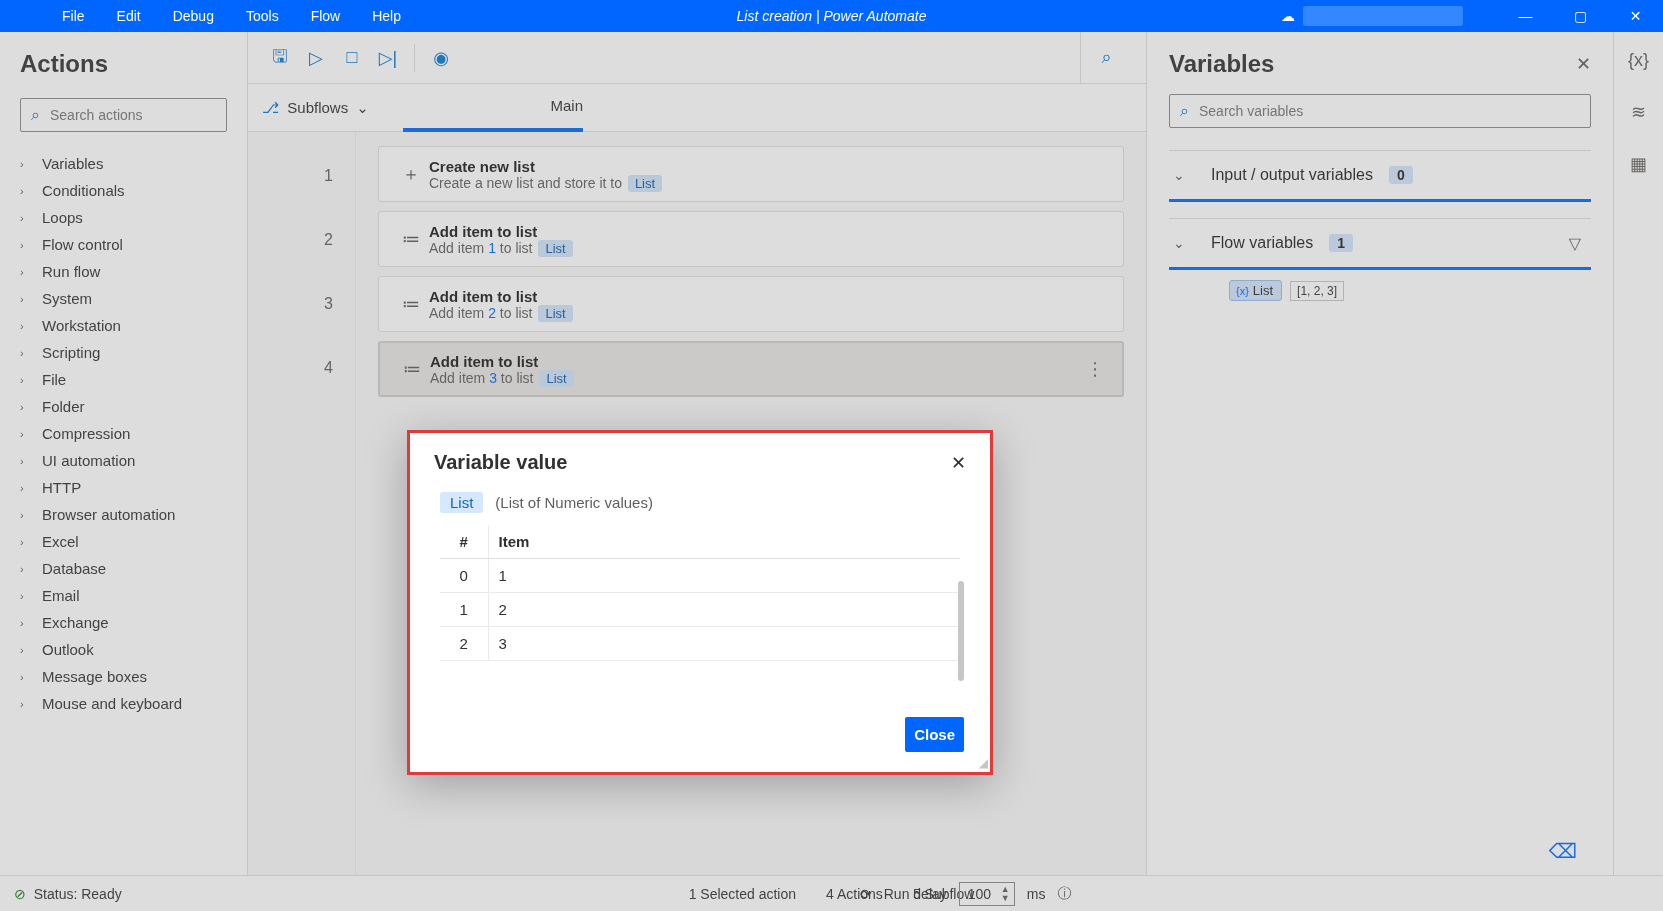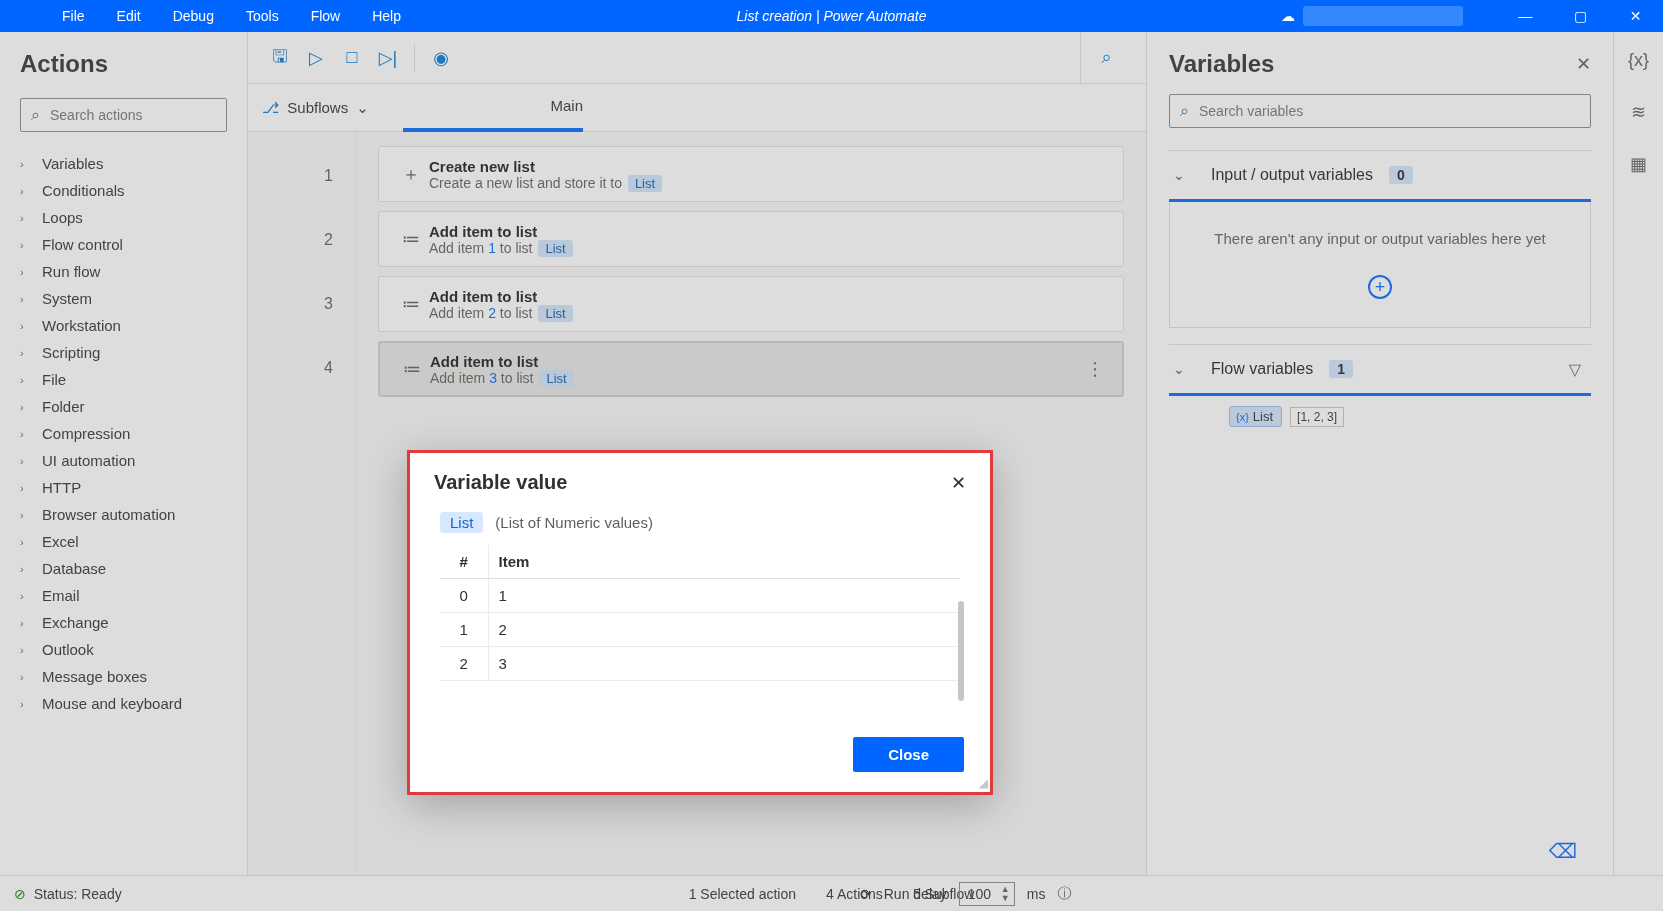--- a/index.html
+++ b/index.html
@@ -266,21 +266,21 @@
   }
   .spin-arrows { font-size: 9px; line-height: 9px; color:#605e5c; display:flex; flex-direction:column; }
   
   .overlay {
     position:absolute; inset: 32px 0 0 0;
     background: rgba(120,120,120,0.25);
     pointer-events:none;
   }
   .dialog {
     position: absolute;
-    left: 407px; top: 450px;
+    left: 407px; top: 430px;
     width: 586px; height: 345px;
     background:#fff;
     border: 3px solid #e03a3a;
     box-shadow: 0 10px 40px rgba(0,0,0,.25);
     z-index: 5;
     display:flex; flex-direction:column;
     pointer-events:auto;
   }
   .dlg-head {
     display:flex; align-items:center; justify-content:space-between;
@@ -309,21 +309,21 @@
   .dlg-table th { font-weight:600; color:#323130; border-bottom: 1px solid #e1dfdd;}
   .dlg-table .col-idx { width: 48px; color:#323130; border-right:1px solid #edebe9; text-align:center;}
   .dlg-scroll {
     position:absolute; right: 26px; top: 148px; width: 6px; height: 100px;
     background:#c8c6c4; border-radius:3px;
   }
   .dlg-footer {
     margin-top:auto; padding: 14px 26px 20px 26px; display:flex; justify-content:flex-end;
   }
   .dlg-footer button {
-    background:#0066ff; color:#fff; border:none; padding: 9px 35px; font-size: 15px; font-weight:600; border-radius:2px;
+    background:#0066ff; color:#fff; border:none; padding: 9px 9px; font-size: 15px; font-weight:600; border-radius:2px;
   }
   .dlg-resize {
     position:absolute; right:2px; bottom:2px; font-size:12px; color:#c8c6c4;
   }
   .search-ic { color:#0078d4; margin-right: 10px; font-size:16px; }
 </style>
 </head>
 <body>
 
 <div class="titlebar">
@@ -510,24 +510,20 @@
     <div class="search-box" style="margin-bottom:22px">
       <span class="search-ic">⌕</span>
       <input placeholder="Search variables" style="">
     </div>
 
     <div class="section-header">
       <span class="chev">⌄</span>
       <span class="title">Input / output variables</span>
       <span class="count-badge">0</span>
     </div>
-    <div class="section-body">
-      <div>There aren't any input or output variables here yet</div>
-      <div class="add-btn">+</div>
-    </div>
 
     <div style="height:16px"></div>
 
     <div class="section-header">
       <span class="chev">⌄</span>
       <span class="title">Flow variables</span>
       <span class="count-badge">1</span>
       <span class="filter-icon">▽</span>
     </div>
     <div class="flowvar-row">

